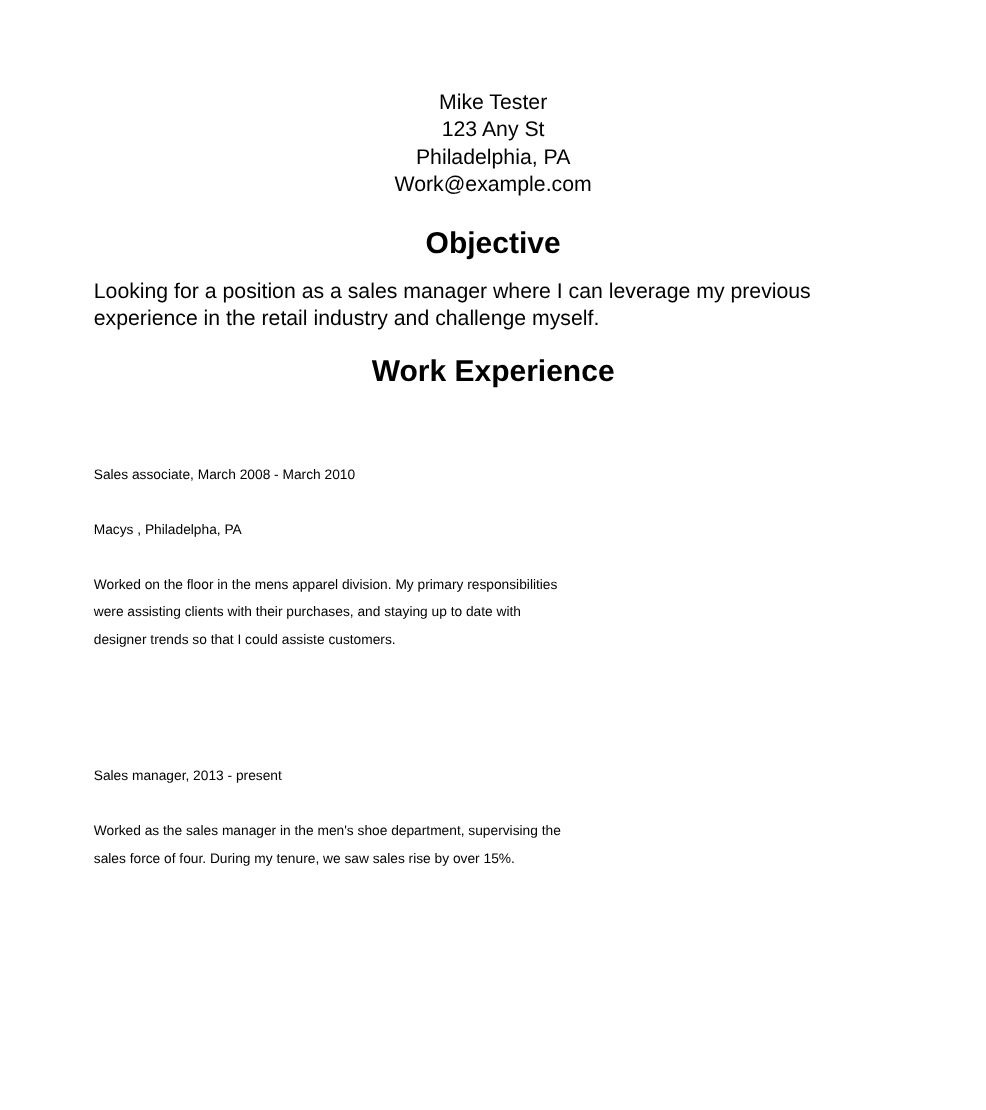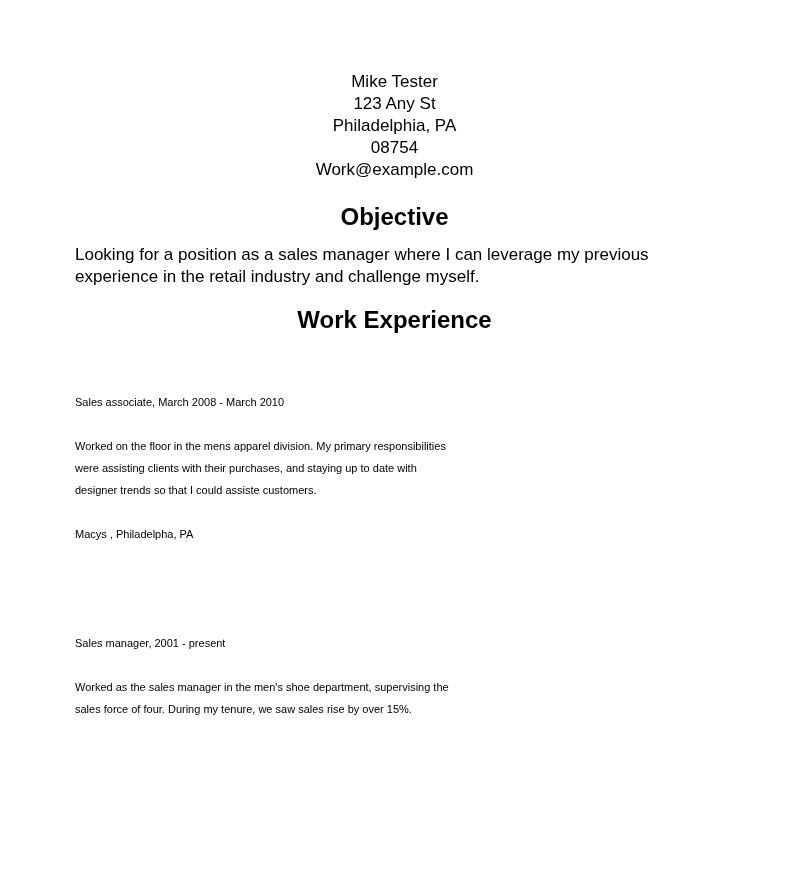--- a/index.html
+++ b/index.html
@@ -58,38 +58,37 @@
 </style>
 </head>
 <body>
 
 <div class="page">
 
   <div class="contact-header">
     <div>Mike Tester</div>
     <div>123 Any St</div>
     <div>Philadelphia, PA</div>
-    <div>08754</div>
     <div>Work@example.com</div>
   </div>
 
   <div class="section-title first">Objective</div>
   <div class="body-block">Looking for a position as a sales manager where I can leverage my previous
 experience in the retail industry and challenge myself.</div>
 
   <div class="section-title">Work Experience</div>
   <div class="body-block">
     <div class="job-block">
       <div class="line">Sales associate, March 2008 - March 2010</div>
+      <div class="line">Macys , Philadelpha, PA</div>
       <div class="line">Worked on the floor in the mens apparel division. My primary responsibilities
 were assisting clients with their purchases, and staying up to date with
 designer trends so that I could assiste customers.</div>
-      <div class="line">Macys , Philadelpha, PA</div>
     </div>
     <div class="job-block">
-      <div class="line">Sales manager, 2001 - present</div>
+      <div class="line">Sales manager, 2013 - present</div>
       <div class="line">Worked as the sales manager in the men's shoe department, supervising the
 sales force of four. During my tenure, we saw sales rise by over 15%.</div>
     </div>
   </div>
 
 
 </div>
 
 </body></html>

